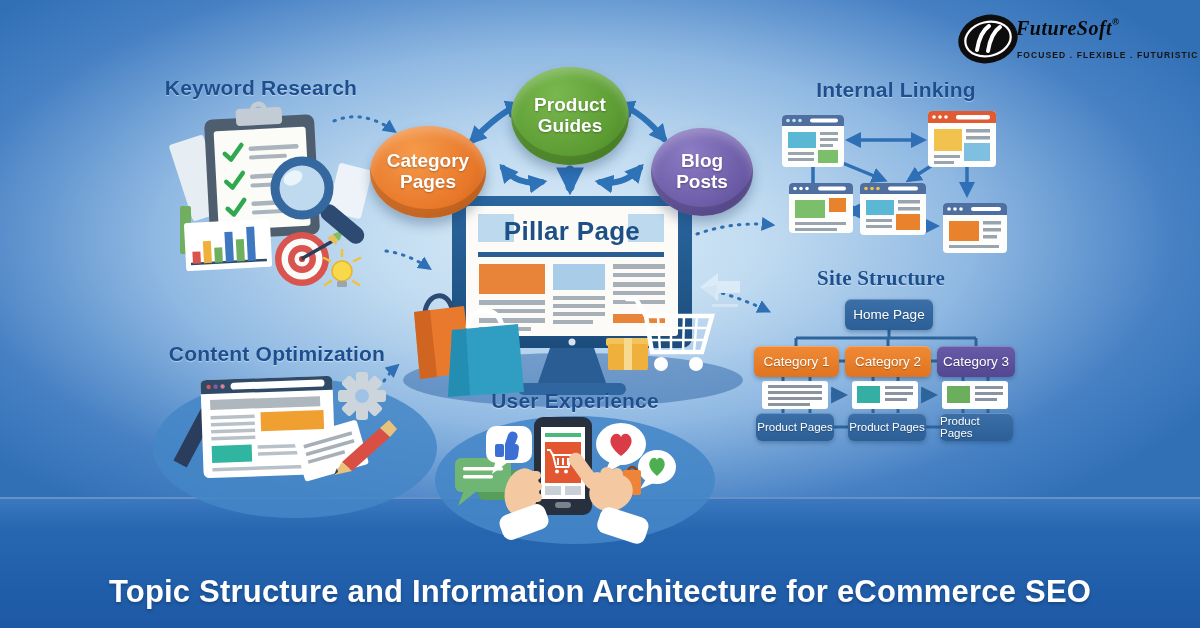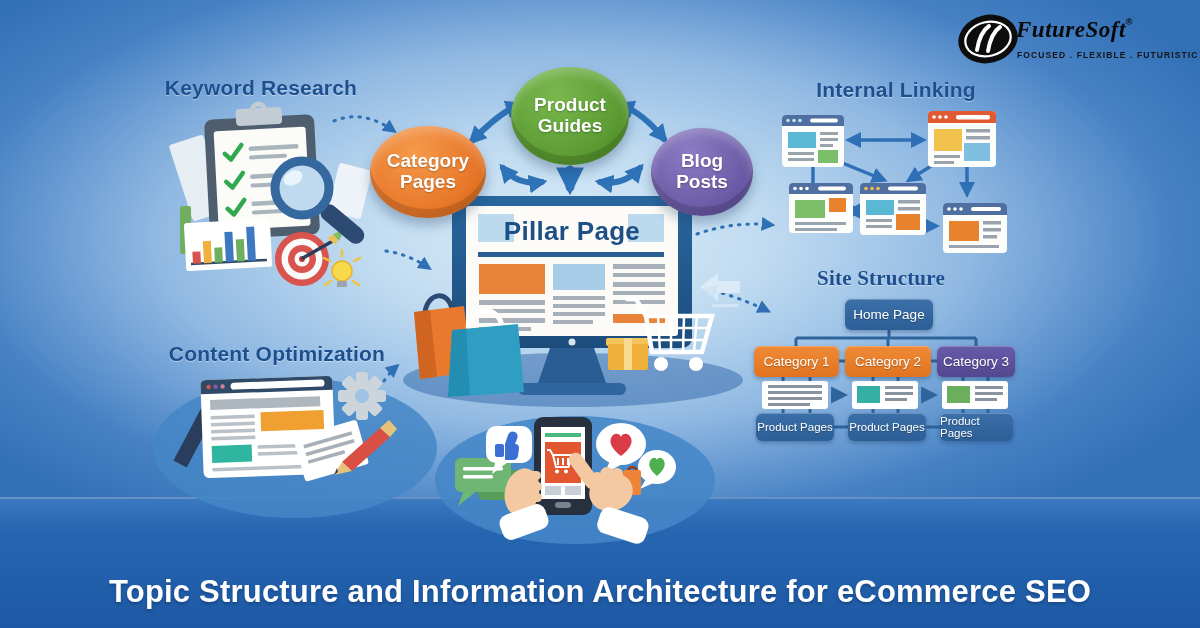--- a/index.html
+++ b/index.html
@@ -22,21 +22,21 @@
     box-shadow:0 2px 4px rgba(20,50,90,.35), inset 0 1px 0 rgba(255,255,255,.25);}
   .node-blue{background:linear-gradient(180deg,#3B6FA8,#2C5F96);}
   .node-orange{background:linear-gradient(180deg,#F08A36,#E0731F);}
   .node-purple{background:linear-gradient(180deg,#675AA8,#544791);}
   #pillar-title{position:absolute;z-index:6;transform:translateX(-50%);
     font-weight:700;font-size:26px;color:#1D5086;letter-spacing:.3px;white-space:nowrap;}
   #footer-title{position:absolute;z-index:6;left:600px;top:574px;transform:translateX(-50%);
     font-weight:700;font-size:31px;color:#FFFFFF;white-space:nowrap;letter-spacing:.2px;
     text-shadow:0 2px 3px rgba(10,35,70,.35);}
   #brand{position:absolute;z-index:6;left:1016px;top:17px;color:#0A0A0A;}
-  #brand-name{font-weight:700;font-style:italic;font-size:23px;letter-spacing:.5px;
+  #brand-name{font-weight:700;font-style:italic;font-size:20px;letter-spacing:.5px;
     font-family:"Liberation Serif",serif;}
   #brand-reg{font-size:9px;vertical-align:top;font-weight:700;}
   #brand-tagline{position:absolute;z-index:6;left:1017px;top:50px;font-size:8.5px;font-weight:700;
     letter-spacing:1.1px;color:#141414;white-space:nowrap;}
 </style>
 </head>
 <body>
 
 <div id="canvas">
 
@@ -463,20 +463,21 @@
         <path d="M977,50 C979,38 983,30 989,26"></path>
         <path d="M988,51 C990,39 994,31 1000,27"></path>
       </g>
     </g>
   </svg>
 
   <div class="lbl" style="left:261px;top:76px;">Keyword Research</div>
   <div class="lbl" style="left:896px;top:78px;">Internal Linking</div>
   <div class="lbl" style="left:881px;top:266px;font-family:Liberation Serif, serif;">Site Structure</div>
   <div class="lbl" style="left:277px;top:342px;">Content Optimization</div>
+  <div class="lbl" style="left:575px;top:389px;">User Experience</div>
 
   <div class="bubble" style="left:370px;top:126px;width:116px;height:92px;background:radial-gradient(circle at 38% 28%, #F59A4A, #E8782A 62%, #C95F14);">Category Pages</div>
   <div class="bubble" style="left:511px;top:67px;width:118px;height:98px;background:radial-gradient(circle at 38% 28%, #79B84E, #5C9C33 62%, #44801F);">Product Guides</div>
   <div class="bubble" style="left:651px;top:128px;width:102px;height:88px;background:radial-gradient(circle at 38% 28%, #8C7CC4, #6C5CA7 62%, #53458C);">Blog Posts</div>
 
   <div id="pillar-title" style="left:572px;top:216px;">Pillar Page</div>
 
   <div class="node node-blue" style="left:845px;top:299px;width:88px;height:31px;font-size:13.5px;">Home Page</div>
   <div class="node node-orange" style="left:754px;top:346px;width:85px;height:31px;font-size:13.5px;">Category 1</div>
   <div class="node node-orange" style="left:845px;top:346px;width:86px;height:31px;font-size:13.5px;">Category 2</div>

